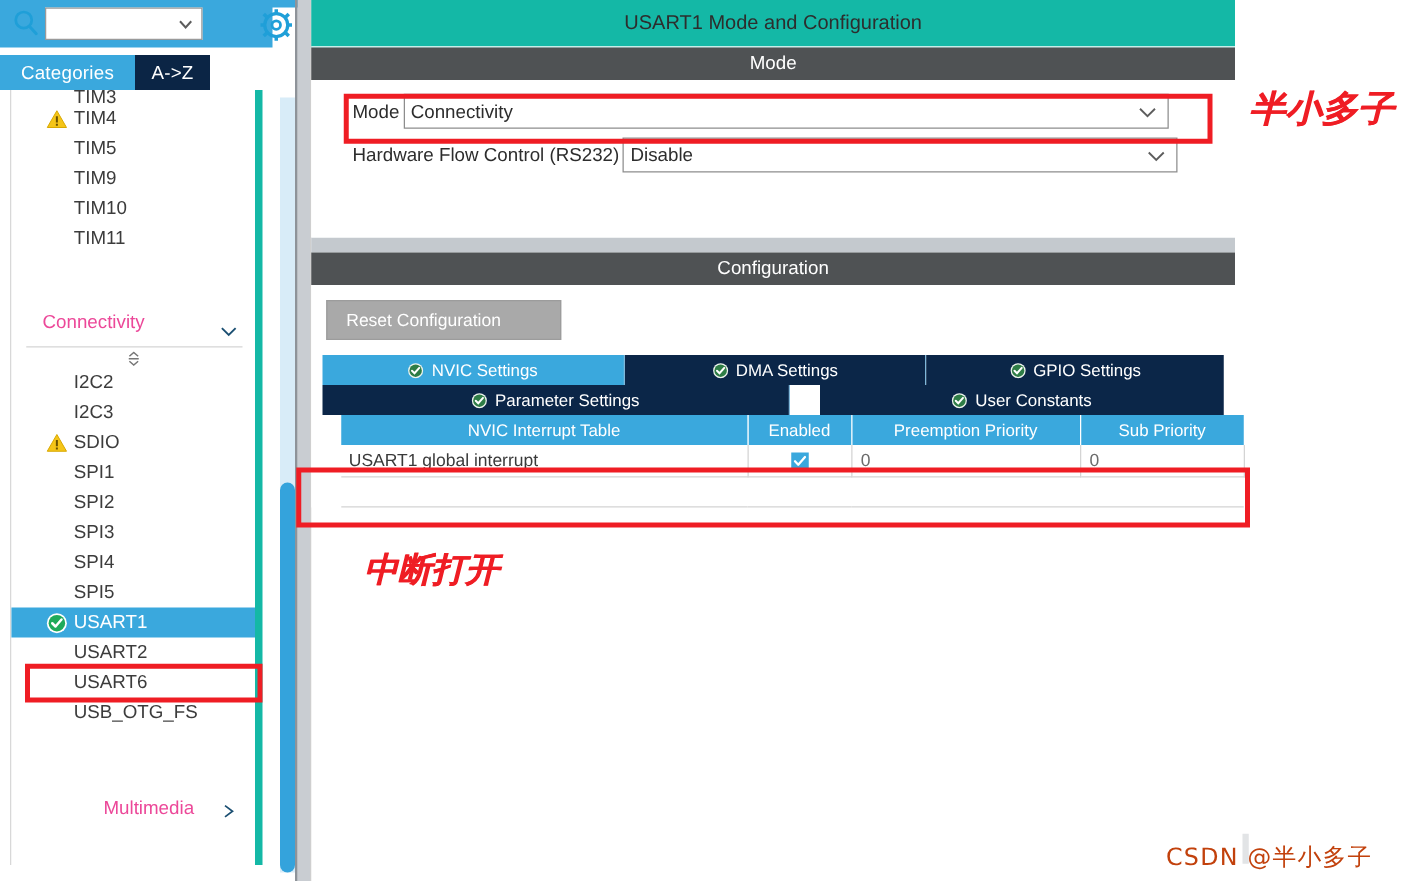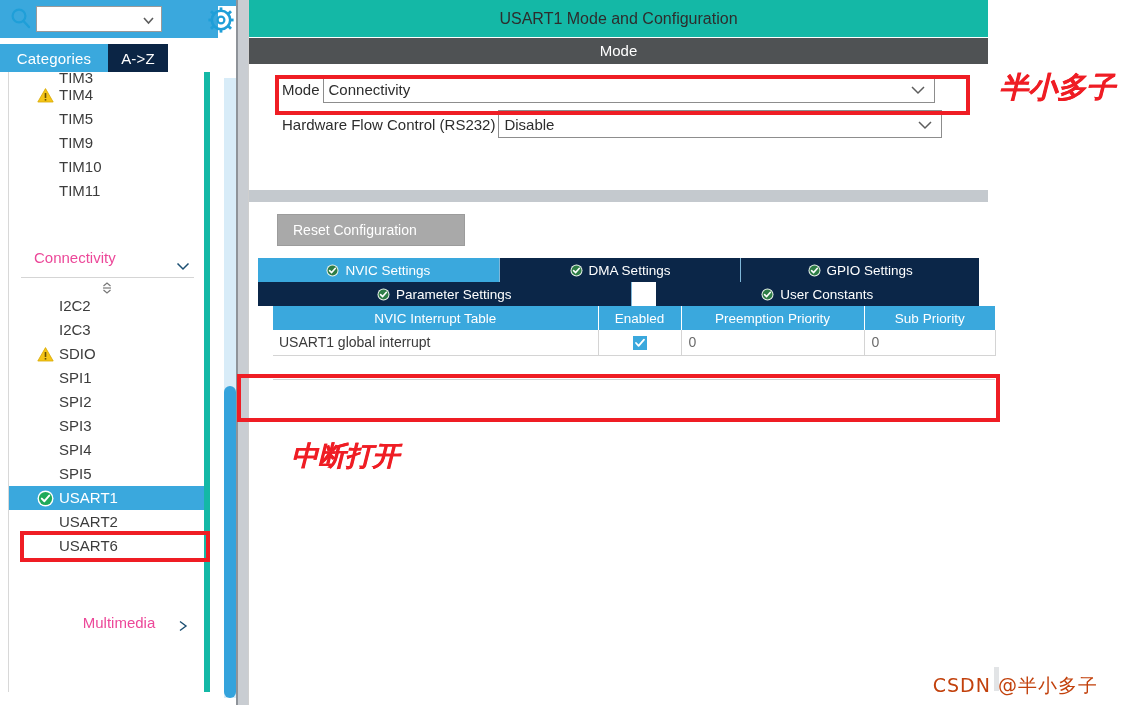--- a/index.html
+++ b/index.html
@@ -192,21 +192,21 @@
   .combo .cbchev {
     position: absolute; right: 8px; top: 7px;
     width: 16px; height: 14px;
   }
   .gap-strip {
     height: 12px; background: #c4c9ce;
   }
   .cfg-body {
     background: #ffffff;
   }
-  .reset-wrap { padding: 12px 0 12px 28px; }
+  .reset-wrap { padding: 12px 0 12px 12px; }
   .reset-btn {
     width: 188px; height: 32px;
     background: #a9a9a9;
     border: 1px solid #9c9c9c;
     color: #ffffff;
     font-size: 14px;
     font-family: "Liberation Sans", sans-serif;
     display: flex; align-items: center; padding-left: 15px;
   }
 
@@ -447,20 +447,23 @@
         </span>
         <span>USART1</span>
       </div>
 
       <div class="sb-item">
         <span>USART2</span>
       </div>
       <div class="sb-item">
         <span>USART6</span>
       </div>
+      <div class="sb-item">
+        <span>USB_OTG_FS</span>
+      </div>
 
       <div style="height:55px"></div>
 
       <div class="sb-group" style="height:20px;line-height:20px;overflow:hidden;text-align:center;">
         <span>Multimedia</span>
         <span class="chev" style="top:4px">
           <svg width="14" height="12" viewBox="0 0 14 12">
             <polyline points="4,1.5 10,6 4,10.5" fill="none" stroke="#1b4f72" stroke-width="1.4"></polyline>
           </svg>
         </span>
@@ -501,20 +504,21 @@
             <svg width="16" height="14" viewBox="0 0 16 14">
               <polyline points="2,4 8,10 14,4" fill="none" stroke="#5d5d5d" stroke-width="1.5"></polyline>
             </svg>
           </span>
         </div>
       </div>
     </div>
 
     <div class="gap-strip"></div>
 
+    <div class="section-head">Configuration</div>
 
     <div class="cfg-body">
       <div class="reset-wrap">
         <div class="reset-btn">
           <span>Reset Configuration</span>
         </div>
       </div>
 
       <div class="tabrow" style="margin:0 9px;">
         <div class="ctab active" style="width:242px">

